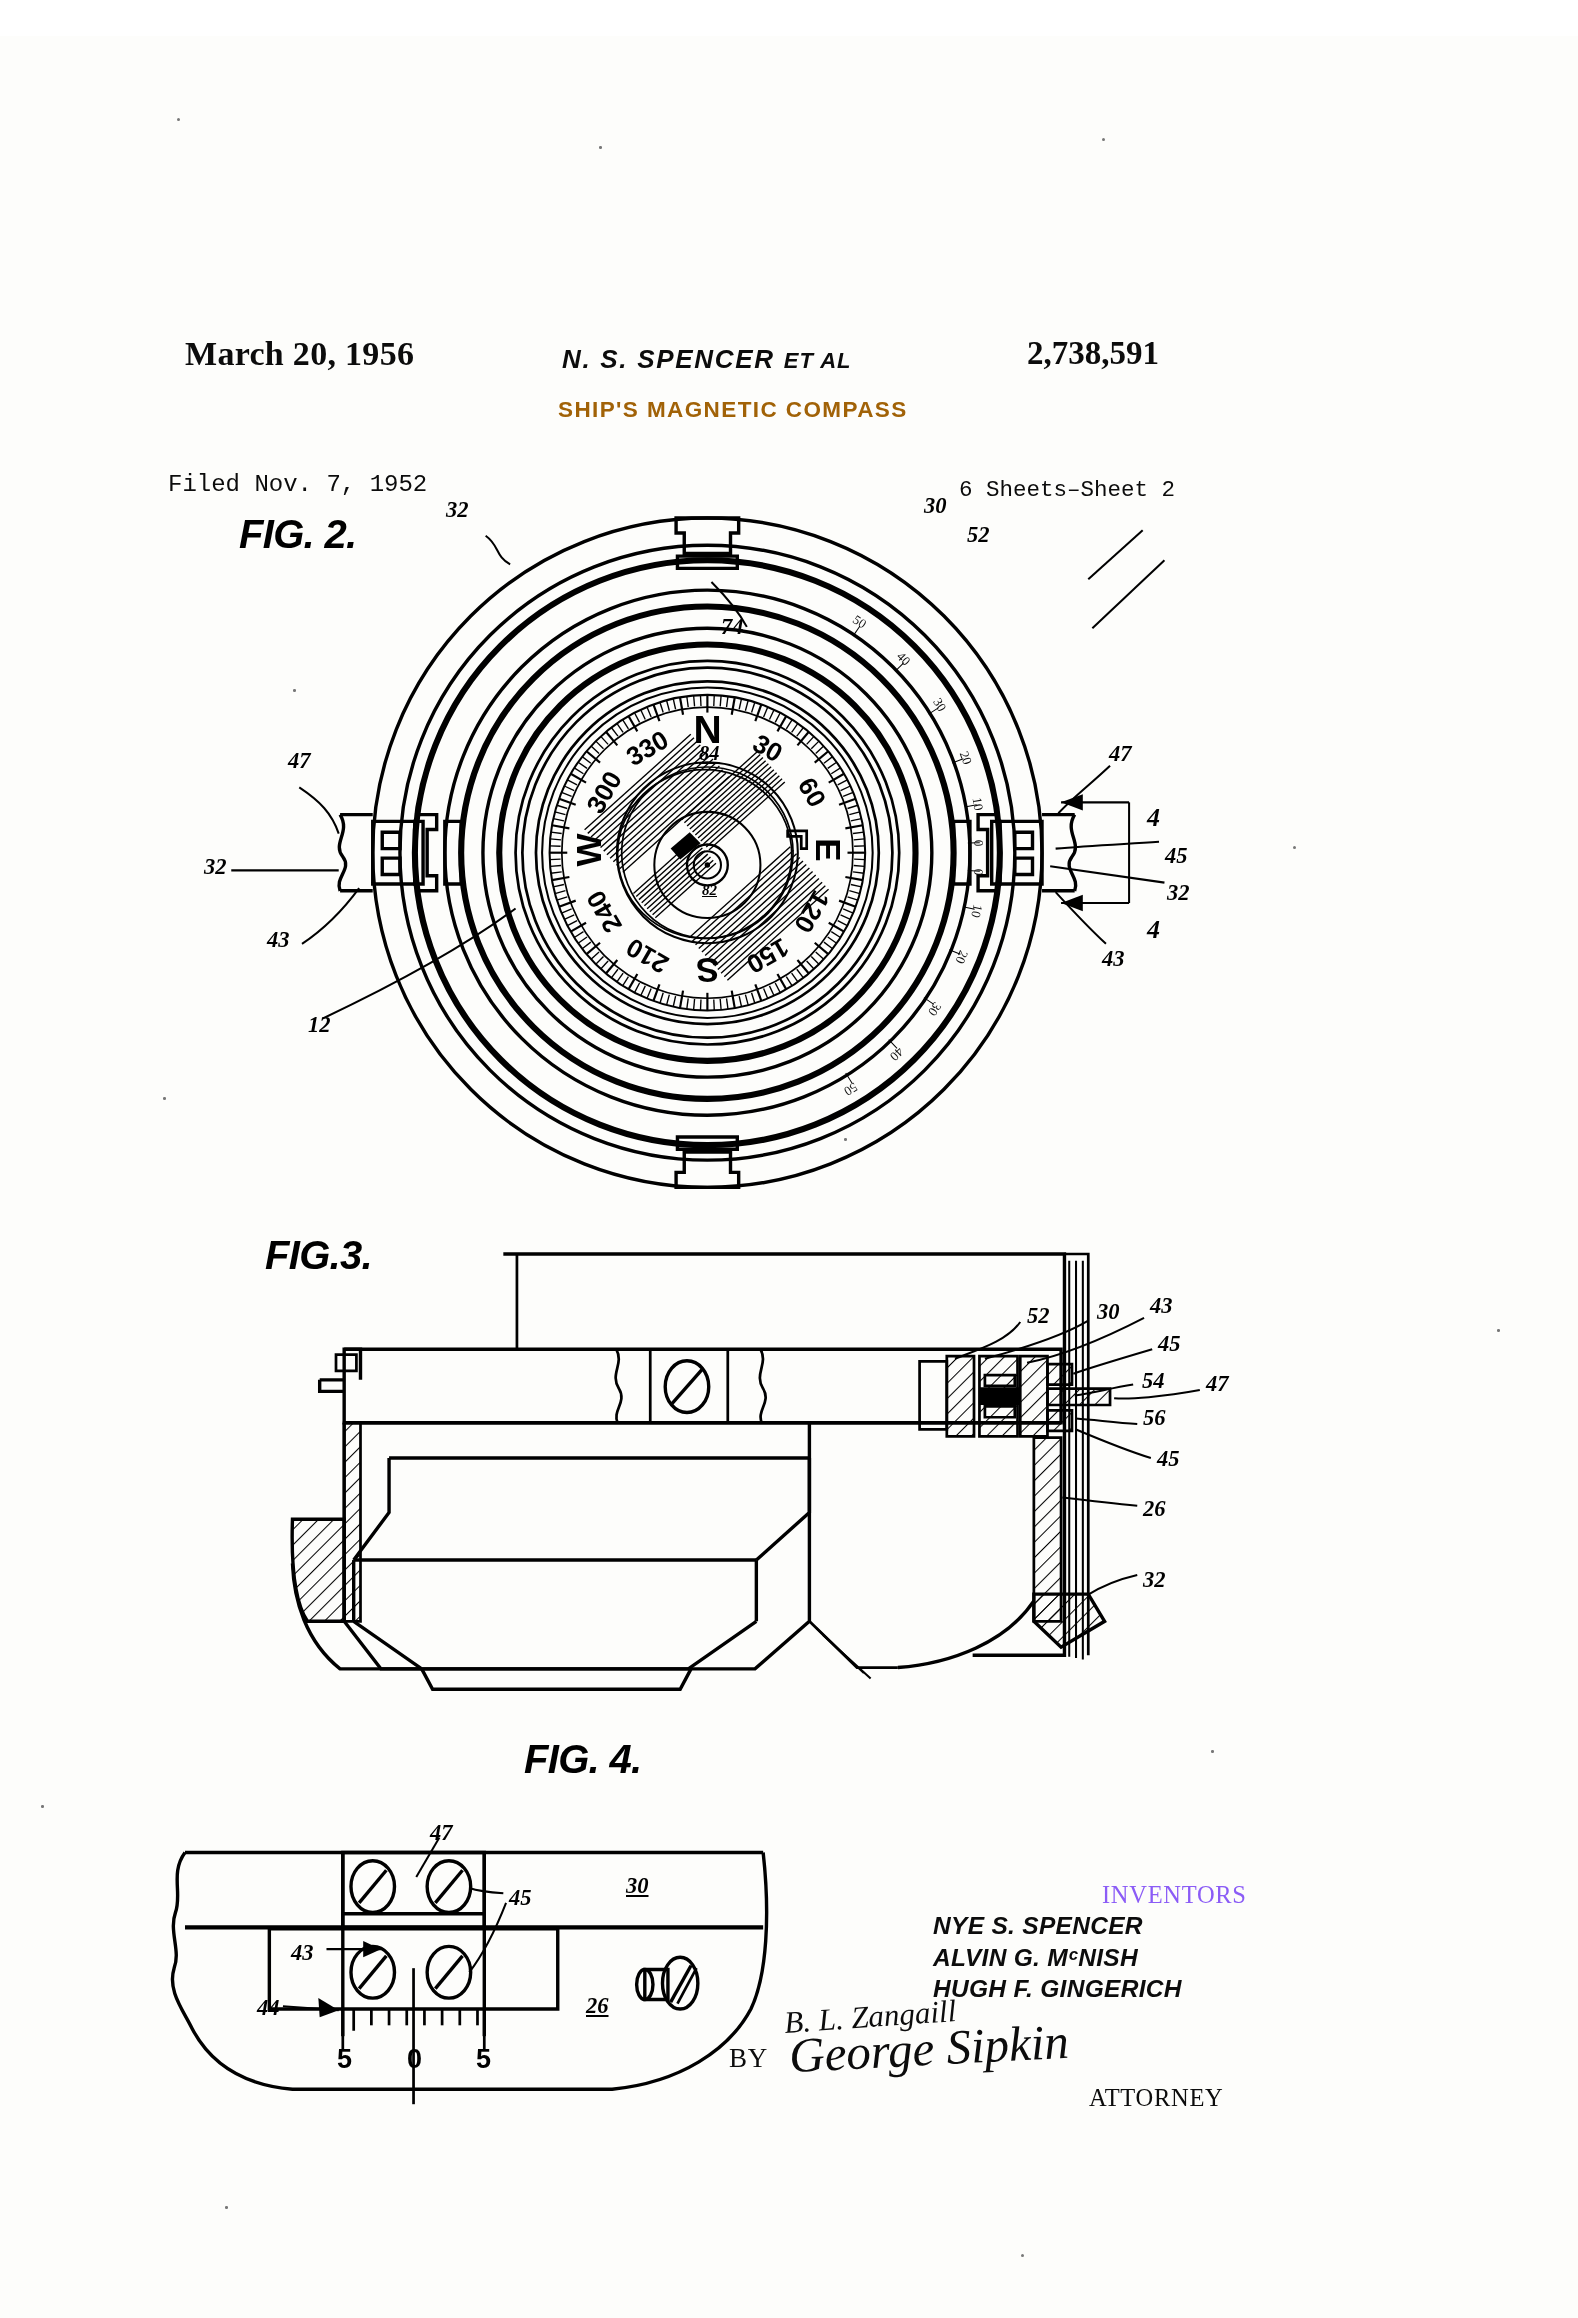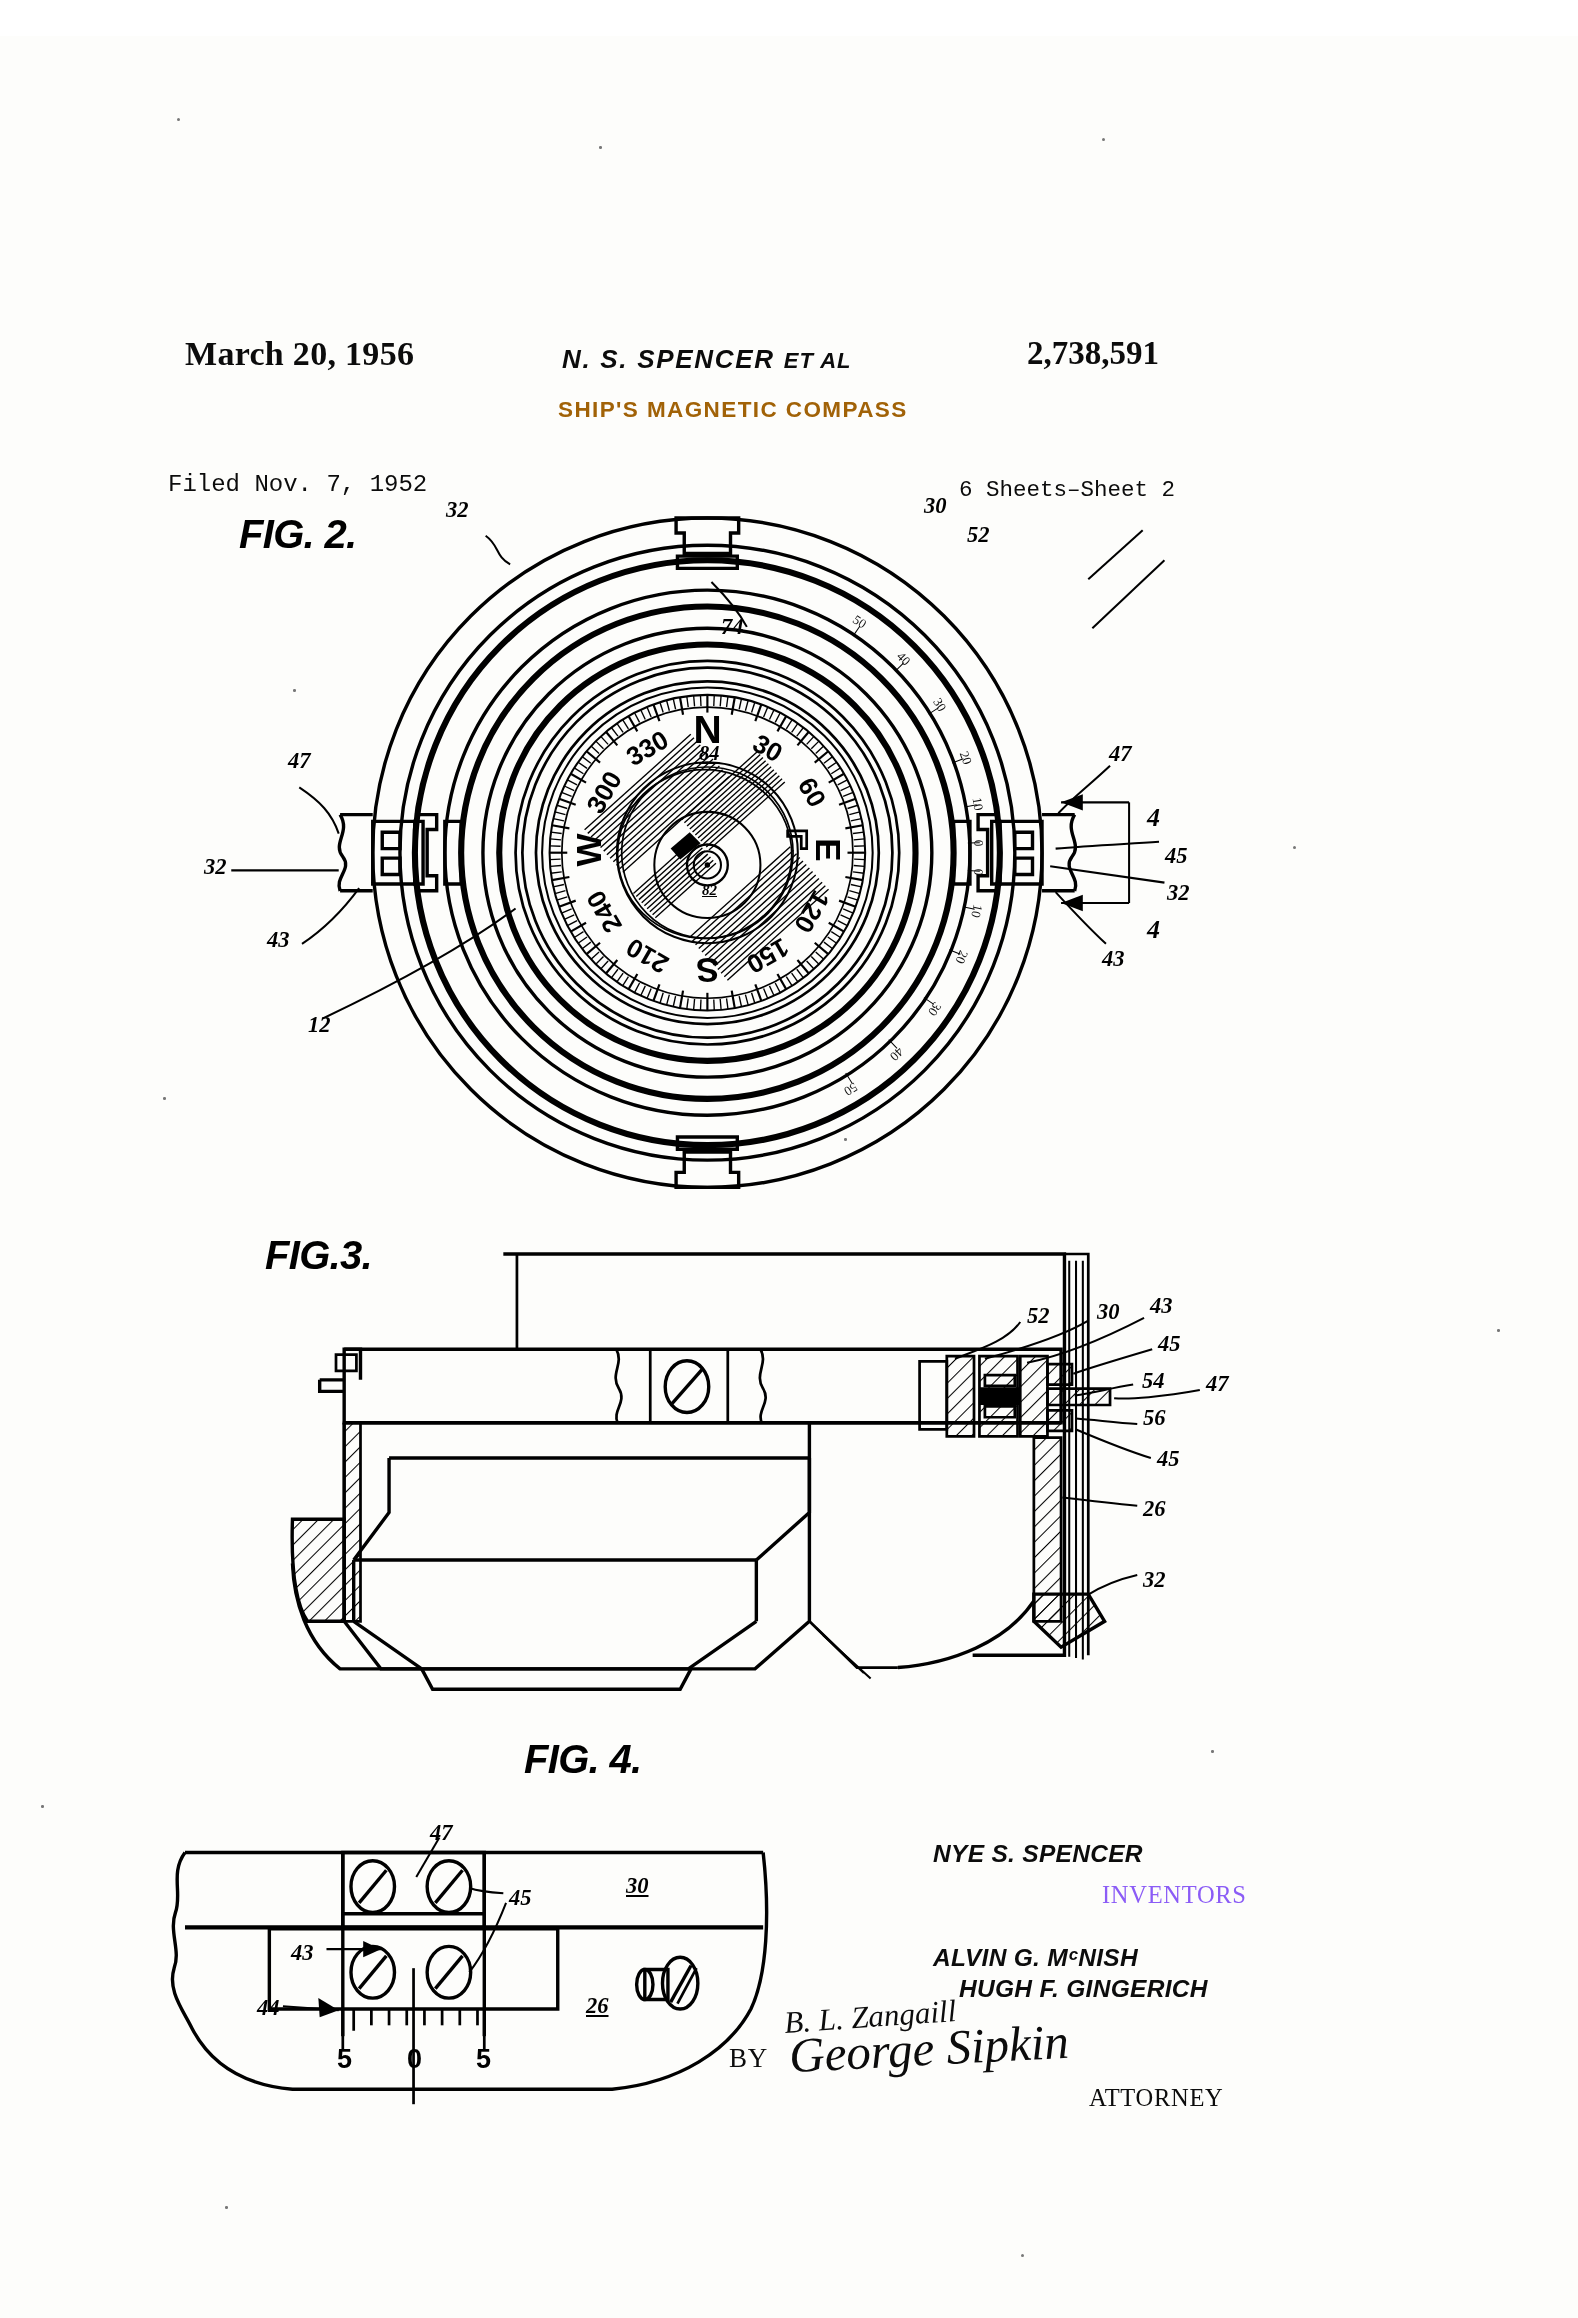--- a/index.html
+++ b/index.html
@@ -82,23 +82,23 @@
   .inv-head{
     position:absolute;left:1102px;top:1845px;
     font-family:"Liberation Serif", serif;font-size:24.5px;
     letter-spacing:0.7px;color:#8b5cf6;
   }
   .inv-name{
     position:absolute;font-family:"Liberation Sans", sans-serif;
     font-weight:bold;font-style:italic;font-size:24.5px;
     letter-spacing:0.3px;color:#0c0c0c;white-space:nowrap;
   }
-  #invn0{left:933px;top:1804px;}
+  #invn0{left:933px;top:1876px;}
   #invn1{left:933px;top:1908px;}
-  #invn2{left:959px;top:1939px;text-align:right;}
+  #invn2{left:933px;top:1939px;text-align:right;}
   .sig{
     position:absolute;font-family:"Liberation Serif", serif;
     font-style:italic;color:#0c0c0c;white-space:nowrap;
   }
   #sig-wit{left:784px;top:1963px;font-size:31px;transform:rotate(-4deg);}
   #sig-by{left:729px;top:2007px;font-size:27px;font-style:normal;
           font-family:"Liberation Serif",serif;letter-spacing:0.7px;}
   #sig-att{left:789px;top:1984px;font-size:49px;transform:rotate(-3deg);}
   #att-lbl{
     position:absolute;left:1089px;top:2048px;

